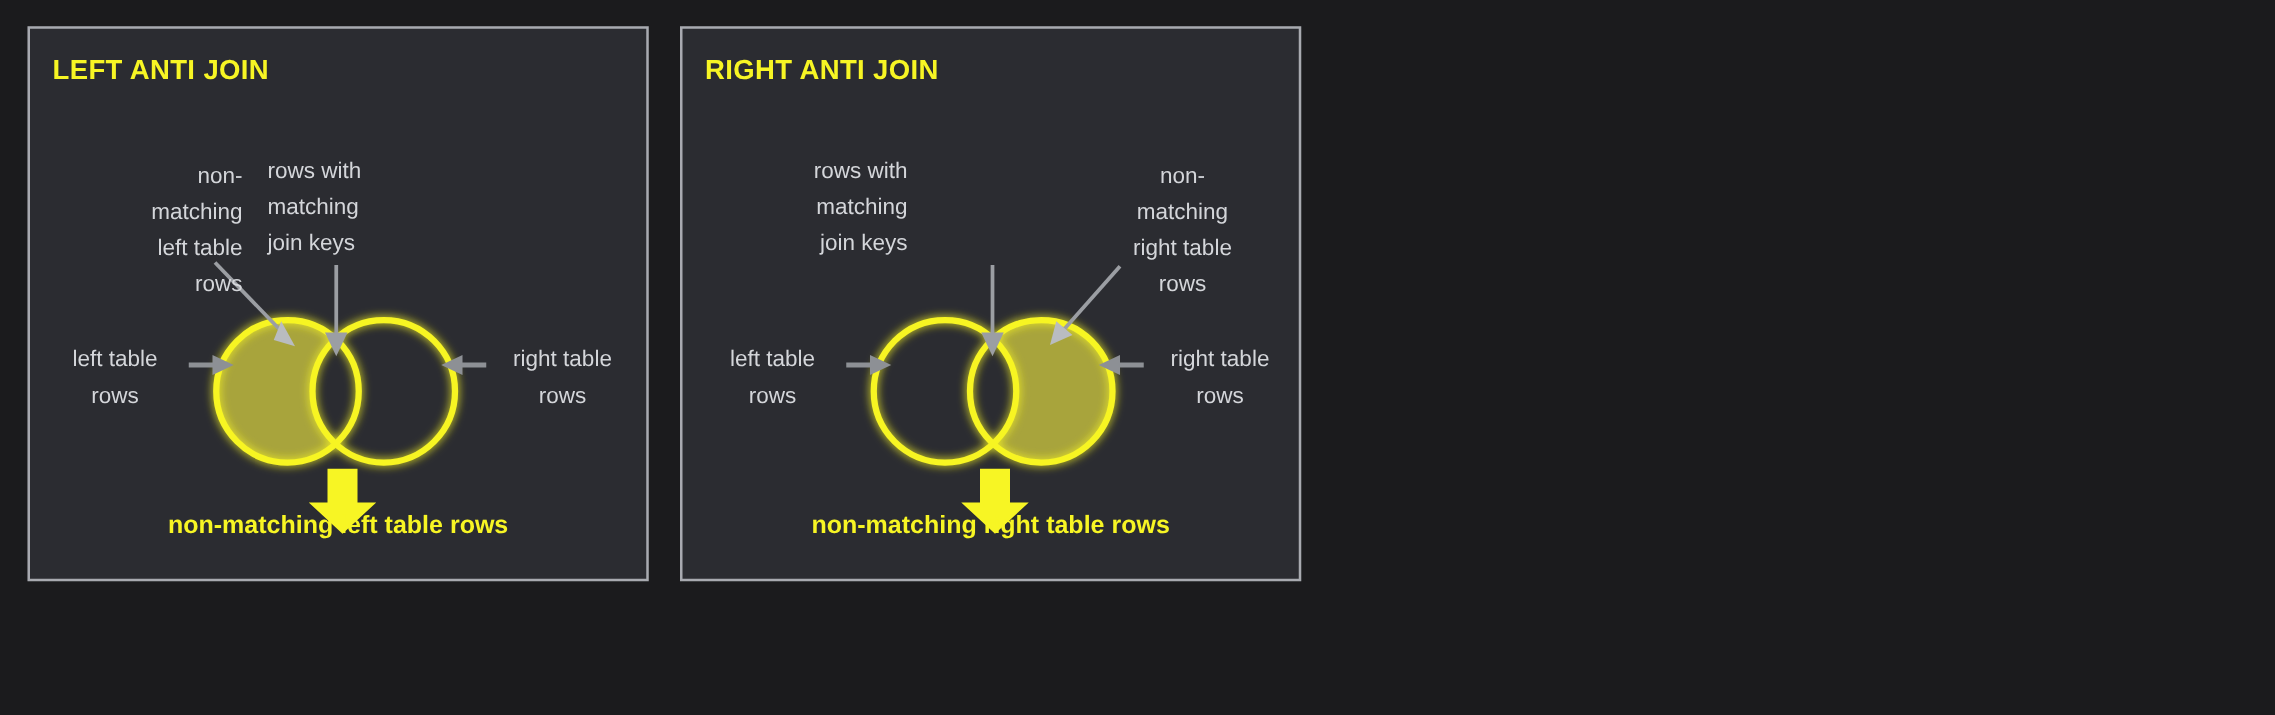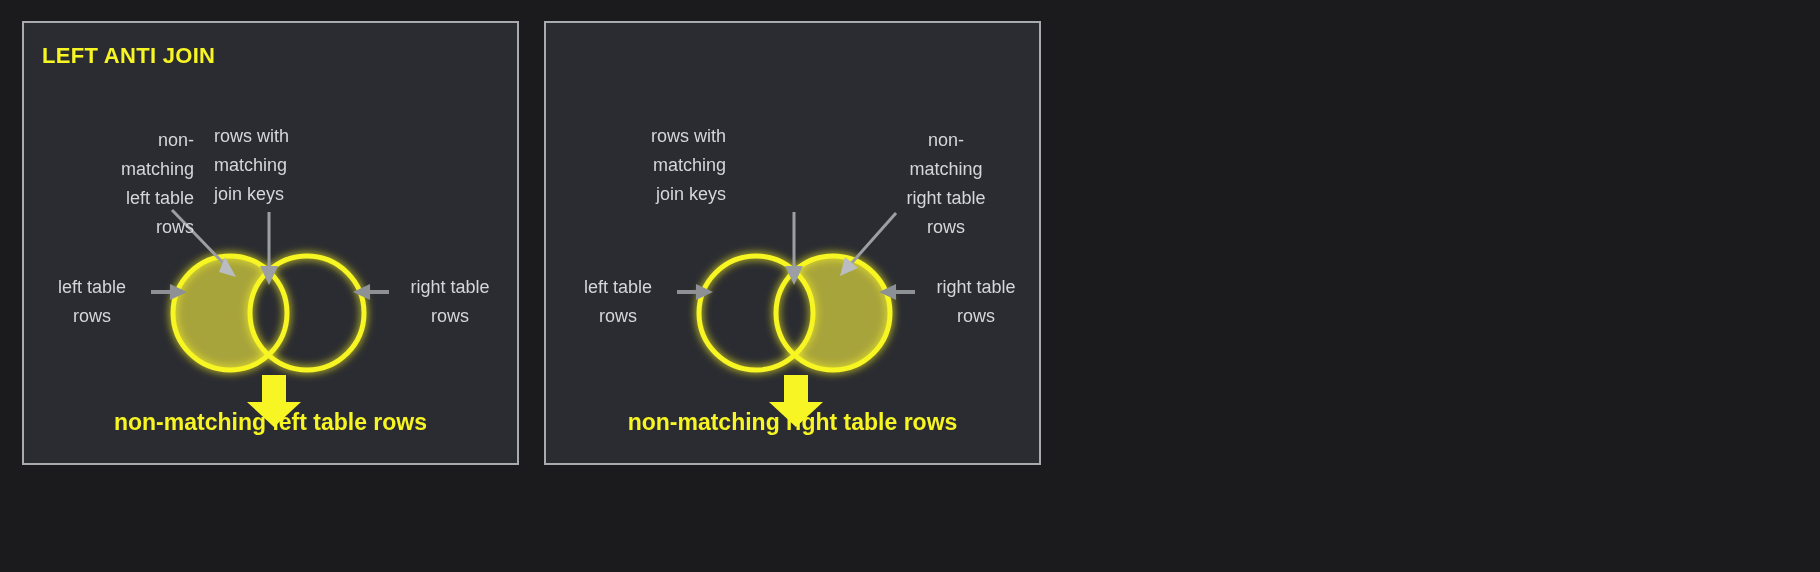--- a/index.html
+++ b/index.html
@@ -50,21 +50,21 @@
   }
   .lbl.center{text-align:center;}
   .lbl.right{text-align:right;}
 
   .caption{
     position:absolute;
     left:0;right:0;
     top:386px;
     text-align:center;
     color:#f7f524;
-    font-size:23px;
+    font-size:20px;
     font-weight:bold;
     white-space:nowrap;
   }
 </style>
 </head>
 <body>
 
 <div class="stage">
 
   <div class="panel" id="panel-left">
@@ -139,20 +139,21 @@
 rows</div>
 
     <div class="lbl center" style="left:364px;top:250px;width:124px;">right table
 rows</div>
 
     <div class="caption">non-matching left table rows</div>
   </div>
 
   <div class="panel" id="panel-right">
 
+    <div class="panel-title">RIGHT ANTI JOIN</div>
 
     <div class="venn-wrap">
       <svg class="venn-svg" width="497" height="444" viewBox="0 0 497 444" xmlns="http://www.w3.org/2000/svg">
         <defs>
           <mask id="maskRightOnlyR">
             <rect x="0" y="0" width="497" height="444" fill="black"></rect>
             <circle cx="287" cy="290" r="57" fill="white"></circle>
             <circle cx="210" cy="290" r="57" fill="black"></circle>
           </mask>
           <filter id="glowR" x="-40%" y="-40%" width="180%" height="180%">

